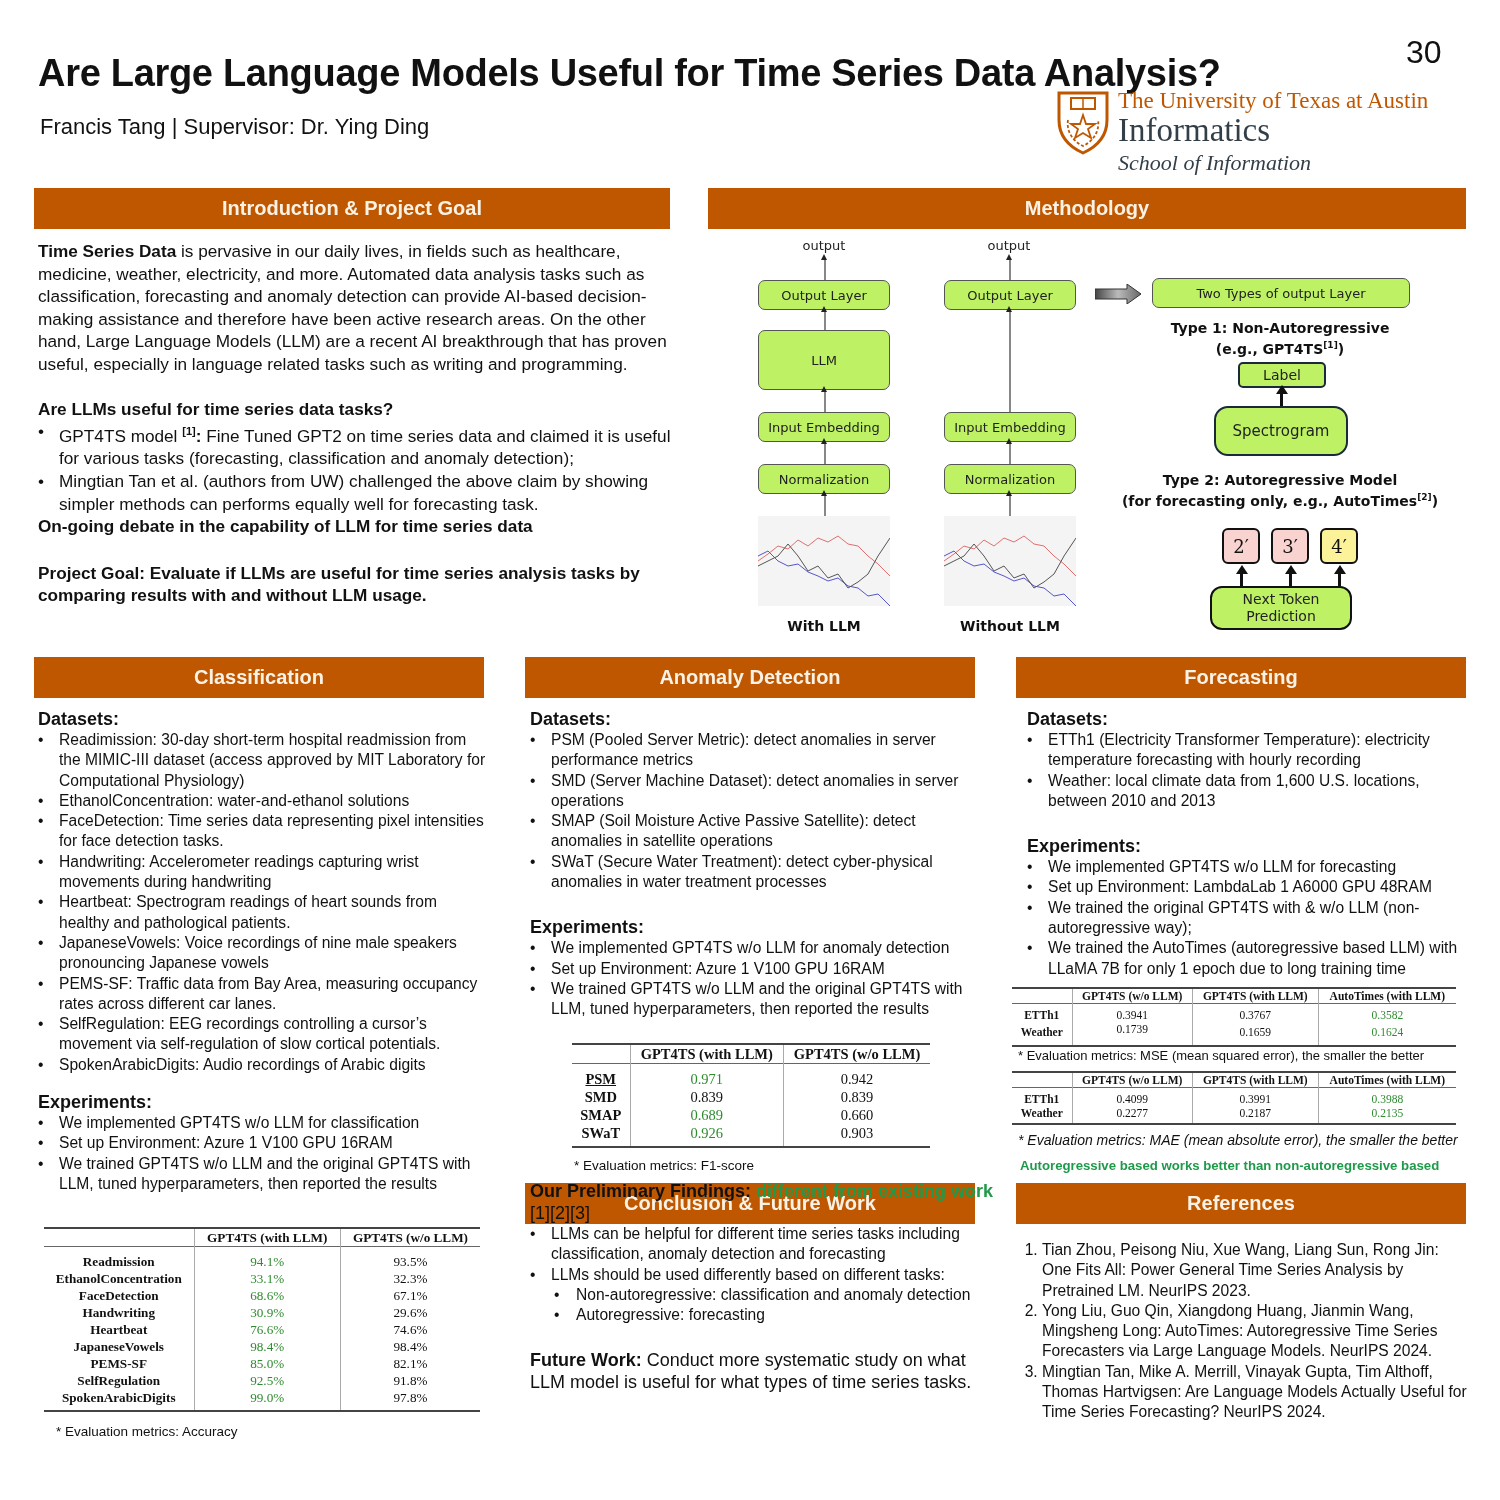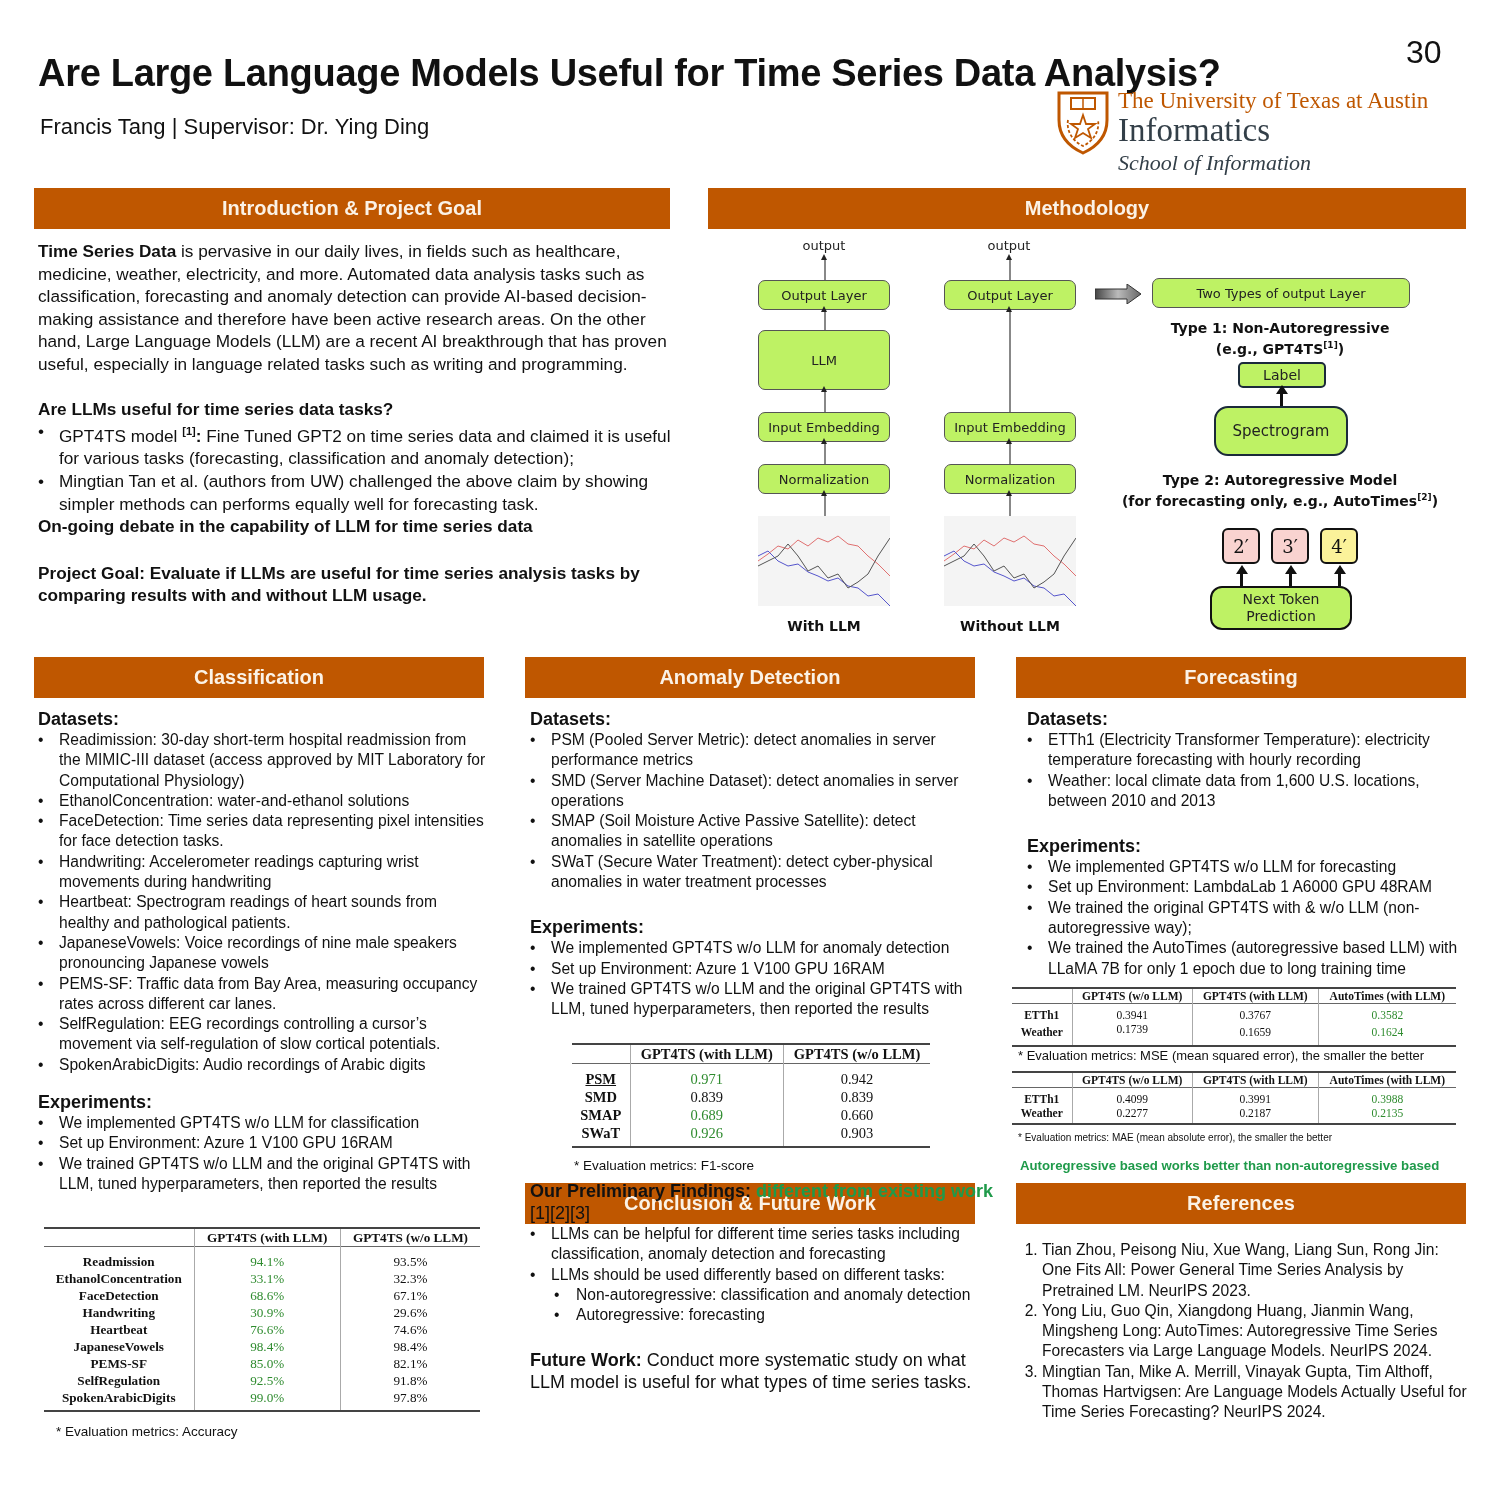--- a/index.html
+++ b/index.html
@@ -328,21 +328,21 @@
         <td class="vsep tgreen" style="padding-top:4px;">0.3988</td>
       </tr>
     <tr>
         <td class="rl" style="padding-bottom:3px;">Weather</td>
         <td class="vsep" style="padding-bottom:3px;">0.2277</td>
         <td class="vsep" style="padding-bottom:3px;">0.2187</td>
         <td class="vsep tgreen" style="padding-bottom:3px;">0.2135</td>
       </tr>
   </tbody>
 </table>
-<div class="abs note" style="left:1018px; top:1132px; font-size:10px;">* Evaluation metrics: MAE (mean absolute error), the smaller the better</div>
+<div class="abs note" style="left:1018px; top:1132px; font-size:14px;font-style:italic;">* Evaluation metrics: MAE (mean absolute error), the smaller the better</div>
 <div class="abs green b" style="left:1020px; top:1158px; font-size:13.2px;">Autoregressive based works better than non-autoregressive based</div>
 
 <div class="abs hdr" style="left:525px; top:1183px; width:450px;">Conclusion &amp; Future Work</div>
 <div class="abs sec-txt" style="left:530px; top:1180px; width:470px;">
   <p style="font-size:18px; line-height:22px;"><span class="b">Our Preliminary Findings: </span><span class="b green">different from existing work</span><span> [1][2][3]</span></p>
   <ul class="blt">
     <li>LLMs can be helpful for different time series tasks including classification, anomaly detection and forecasting</li>
     <li>LLMs should be used differently based on different tasks:</li>
   </ul>
   <ul class="blt sub">

